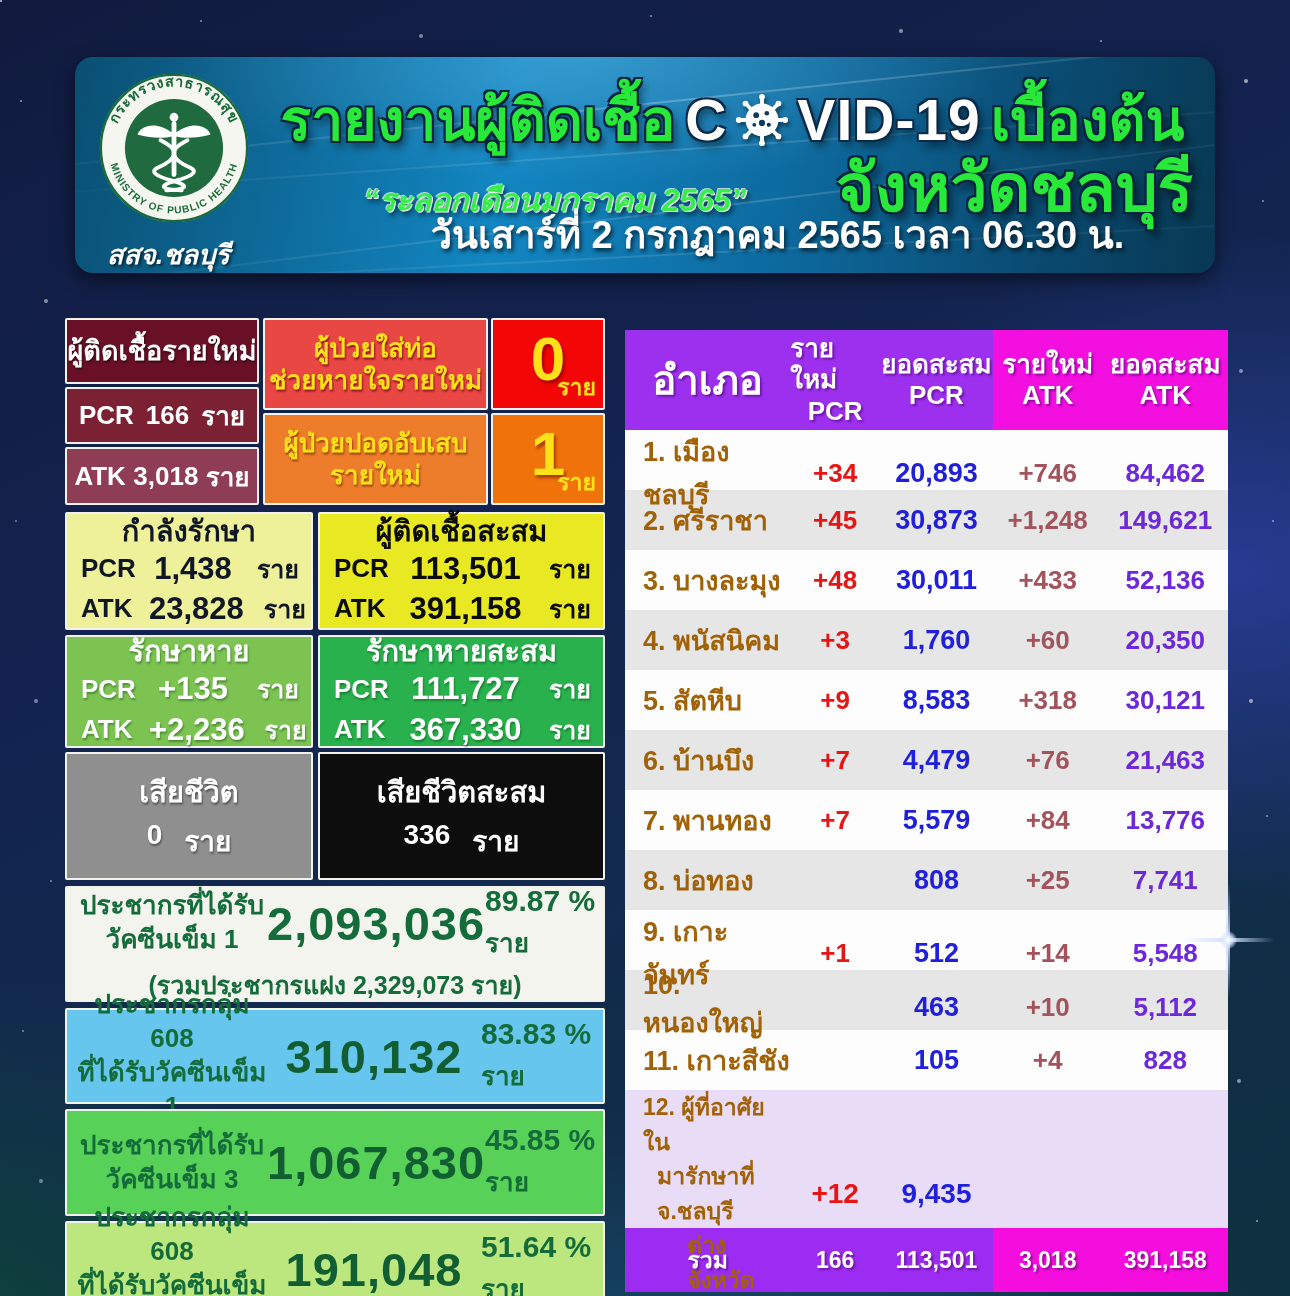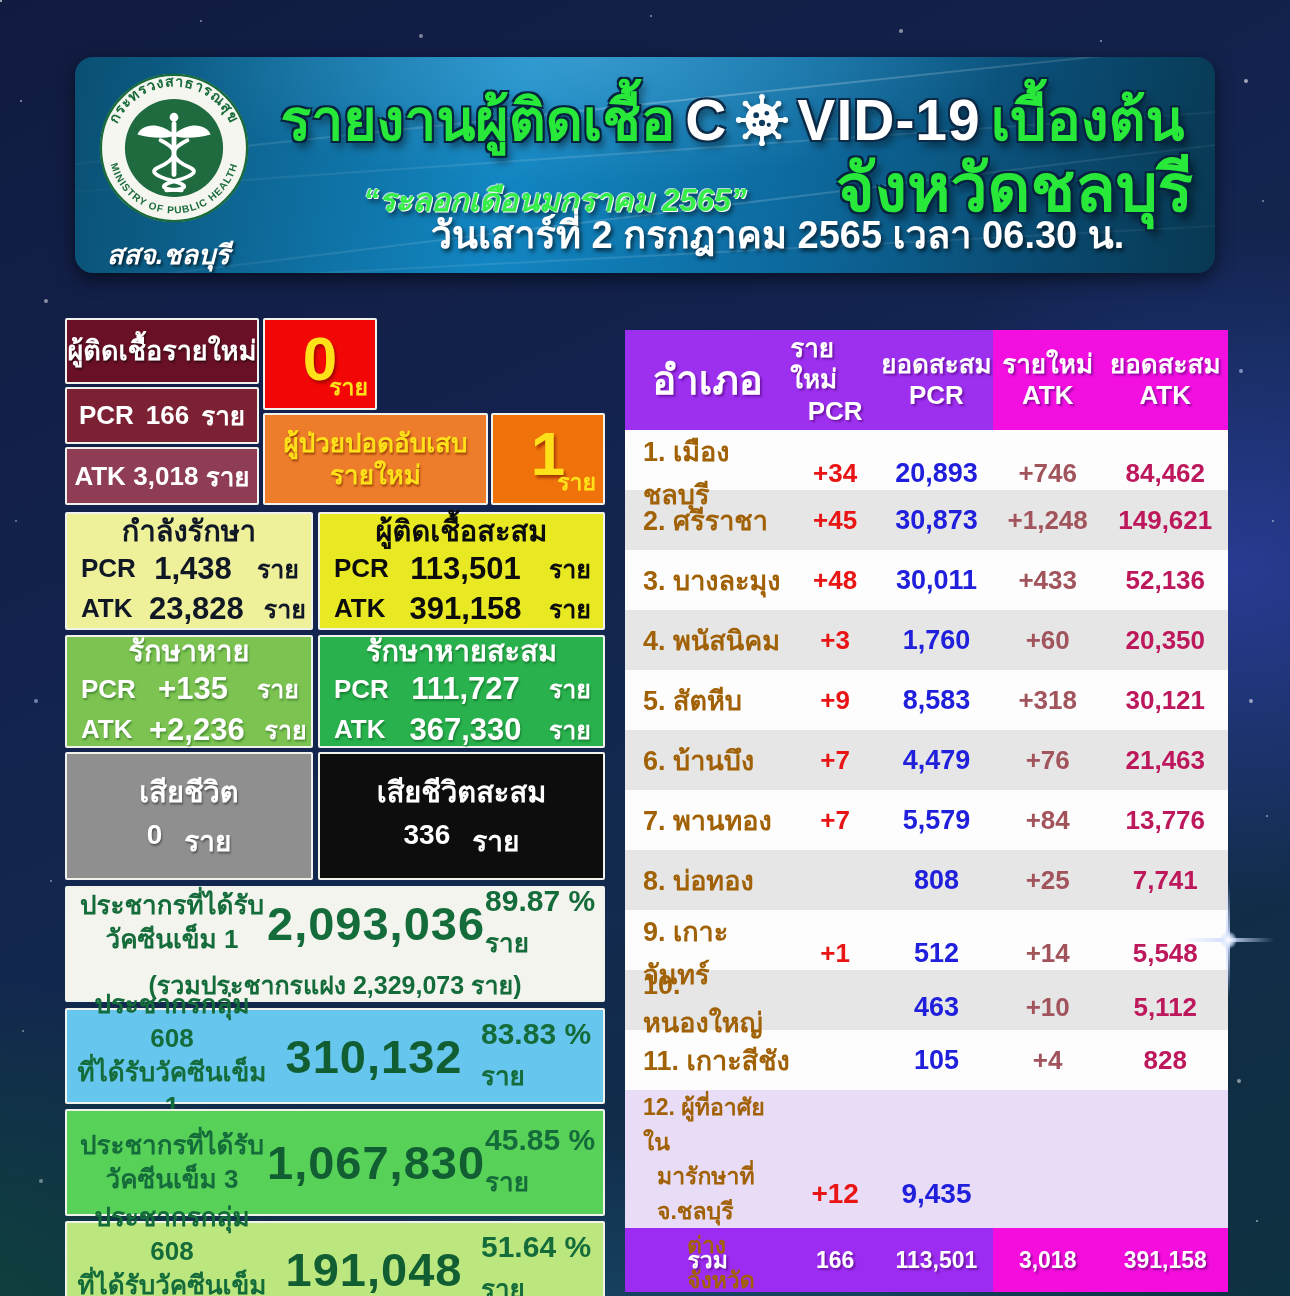--- a/index.html
+++ b/index.html
@@ -135,21 +135,21 @@
   .thead .hl{font-size:26px;}
   .trow{display:grid;grid-template-columns:27.4% 14.9% 18.7% 18.2% 20.8%;height:60px;align-items:center;}
   .row-odd{background:#fdfdfd;}
   .row-even{background:#e6e6e6;}
   .row-special{background:#e9dcf7;height:138px;}
   .tcell{text-align:center;font-weight:900;}
   .c-name{text-align:left;padding-left:18px;color:#a16207;font-size:27px;}
   .c-pcr-new{color:#e91414;font-size:26px;}
   .c-pcr-total{color:#2020dc;font-size:27px;}
   .c-atk-new{color:#a2545c;font-size:26px;}
-  .c-atk-total{color:#be185d;font-size:26px;}
+  .c-atk-total{color:#6d28d9;font-size:26px;}
   .row-special .c-name{font-size:23px;line-height:1.5;}
   .row-special .c-pcr-new{font-size:28px;}
   .row-special .c-pcr-total{font-size:28px;}
   .nline-1{padding-left:44px;}
   .nline-2{padding-left:14px;}
   .tfoot{display:grid;grid-template-columns:27.4% 14.9% 18.7% 18.2% 20.8%;height:64px;align-items:center;
     background:linear-gradient(90deg,#9c2cf2 0%,#9c2cf2 61%,#f40ddd 61%,#f40ddd 100%);}
   .tfoot .fcell{text-align:center;color:#fff;font-size:23px;font-weight:900;
     text-shadow:2px 2px 2px rgba(70,0,90,.5);}
 </style>
@@ -244,20 +244,24 @@
           <span>ราย</span>
         </div>
         <div class="box m3">
           <span>ATK</span>
           <span>3,018</span>
           <span>ราย</span>
         </div>
       </div>
       <div class="rcol">
         <div class="rrow">
+          <div class="box redtxt">
+            <span>ผู้ป่วยใส่ท่อ</span>
+            <span>ช่วยหายใจรายใหม่</span>
+          </div>
           <div class="box numbox rednum">
             <div class="big">0</div>
             <div class="unit">ราย</div>
           </div>
         </div>
         <div class="rrow">
           <div class="box orgtxt">
             <span>ผู้ป่วยปอดอับเสบ</span>
             <span>รายใหม่</span>
           </div>

